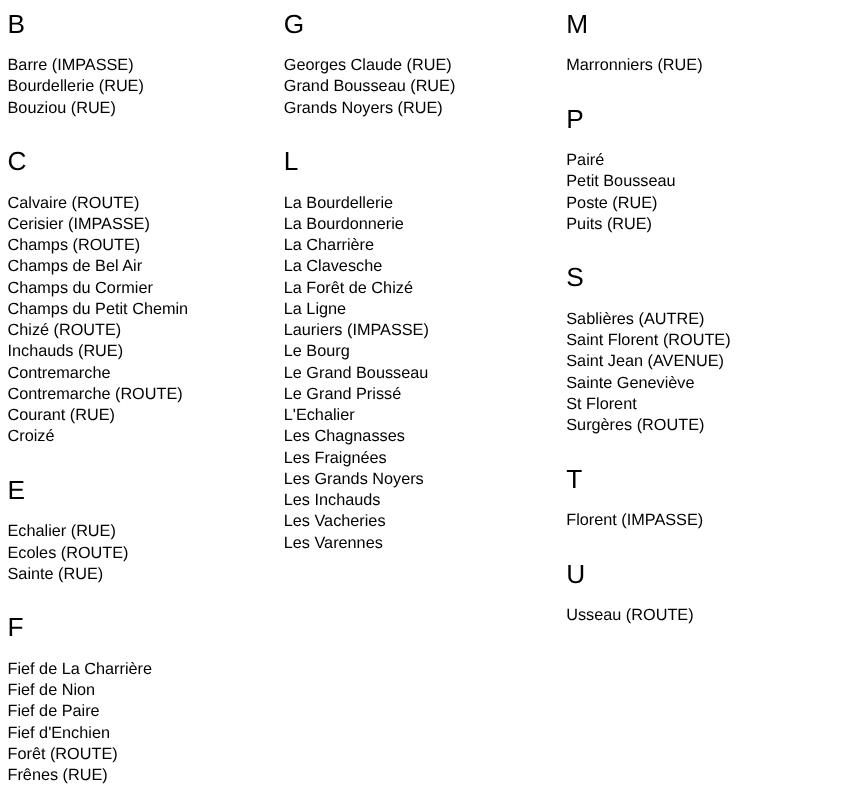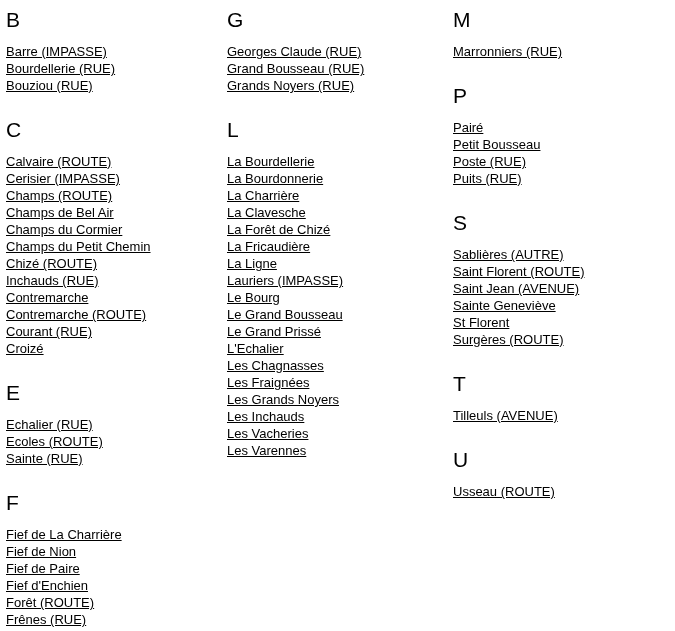--- a/index.html
+++ b/index.html
@@ -36,21 +36,20 @@
     font-size: 21px;
     font-weight: 400;
     line-height: 20px;
     margin: 0 0 13px 0;
     padding: 0;
     color: #000000;
   }
   .street-list {
     margin: 0;
     padding: 0;
-    text-decoration: underline;
   }
   .street-item {
     font-size: 13px;
     line-height: 17px;
     white-space: nowrap;
     color: #000000;
   }
 </style>
 </head>
 <body>
@@ -112,21 +111,20 @@
         </div>
       </section>
       <section class="section">
         <h2 class="letter-heading">L</h2>
         <div class="street-list">
           <div class="street-item">La Bourdellerie</div>
           <div class="street-item">La Bourdonnerie</div>
           <div class="street-item">La Charrière</div>
           <div class="street-item">La Clavesche</div>
           <div class="street-item">La Forêt de Chizé</div>
-          <div class="street-item">La Fricaudière</div>
           <div class="street-item">La Ligne</div>
           <div class="street-item">Lauriers (IMPASSE)</div>
           <div class="street-item">Le Bourg</div>
           <div class="street-item">Le Grand Bousseau</div>
           <div class="street-item">Le Grand Prissé</div>
           <div class="street-item">L'Echalier</div>
           <div class="street-item">Les Chagnasses</div>
           <div class="street-item">Les Fraignées</div>
           <div class="street-item">Les Grands Noyers</div>
           <div class="street-item">Les Inchauds</div>
@@ -158,21 +156,21 @@
           <div class="street-item">Saint Florent (ROUTE)</div>
           <div class="street-item">Saint Jean (AVENUE)</div>
           <div class="street-item">Sainte Geneviève</div>
           <div class="street-item">St Florent</div>
           <div class="street-item">Surgères (ROUTE)</div>
         </div>
       </section>
       <section class="section">
         <h2 class="letter-heading">T</h2>
         <div class="street-list">
-          <div class="street-item">Tilleuls (AVENUE)</div>
+          <div class="street-item">Florent (IMPASSE)</div>
         </div>
       </section>
       <section class="section">
         <h2 class="letter-heading">U</h2>
         <div class="street-list">
           <div class="street-item">Usseau (ROUTE)</div>
         </div>
       </section>
     </div>
   </div>

